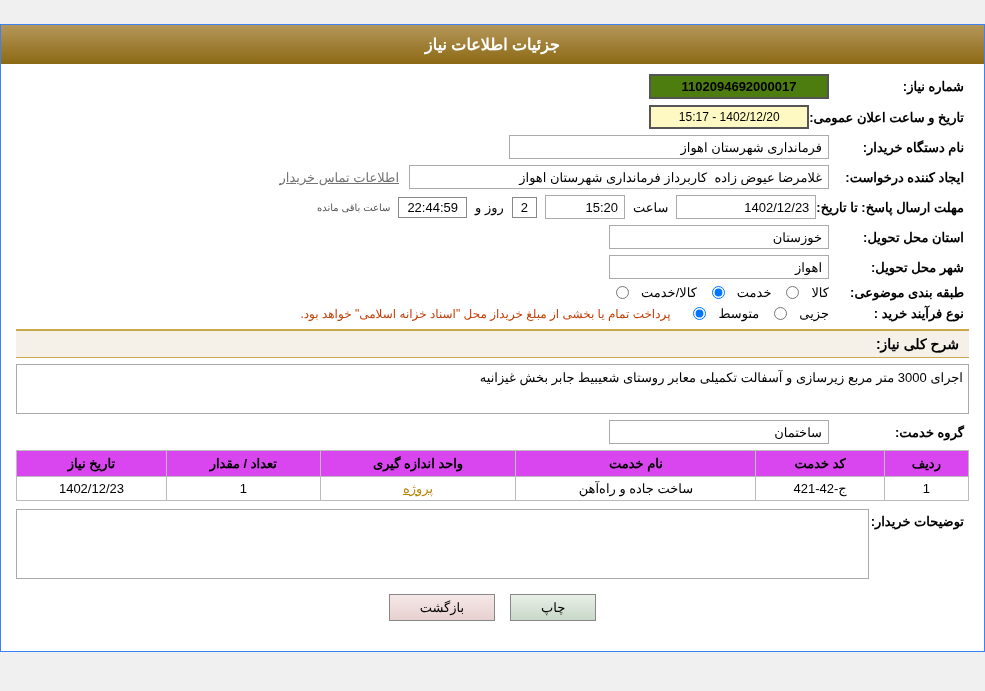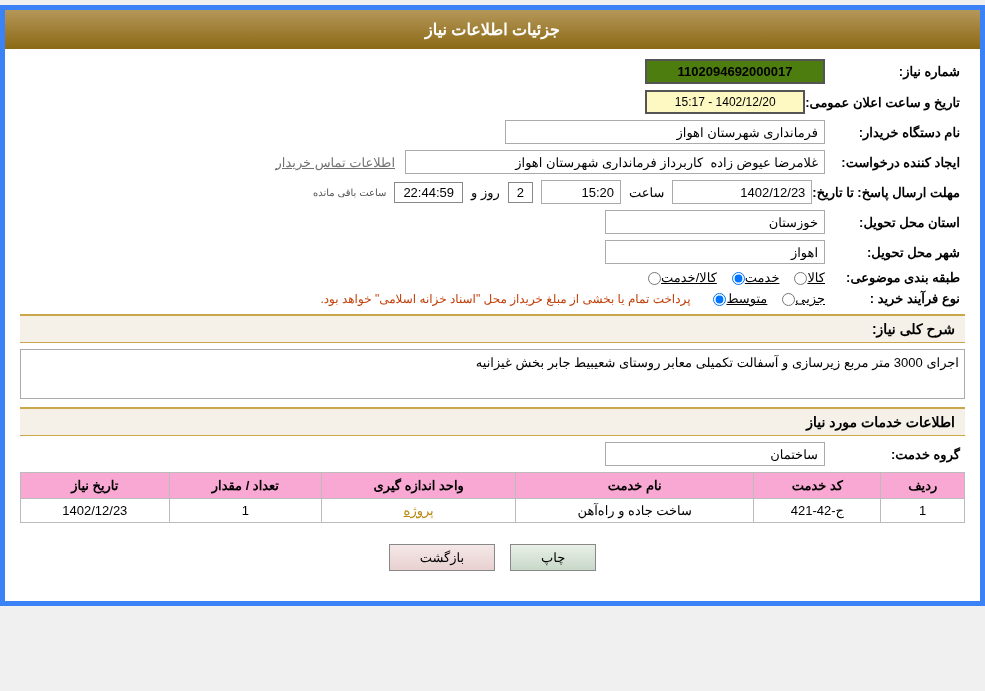--- a/index.html
+++ b/index.html
@@ -4,23 +4,23 @@
   <style>
     * { box-sizing: border-box; margin: 0; padding: 0; }
     body {
       font-family: Tahoma, Arial, sans-serif;
       font-size: 13px;
       background: #f0f0f0;
       direction: rtl;
     }
     .page-wrapper {
       max-width: 985px;
-      margin: 5px auto;
+      margin: 24px auto;
       background: #fff;
-      border: 5px solid #3b82f6;
+      border: 1px solid #3b82f6;
     }
     .header-bar {
       background: linear-gradient(to bottom, #b5975a, #8b6914);
       color: #fff;
       text-align: center;
       padding: 10px;
       font-size: 16px;
       font-weight: bold;
     }
     .content {
@@ -83,44 +83,43 @@
       font-size: 14px;
       margin: 8px 0 6px 0;
     }
     .radio-group {
       display: flex;
       gap: 15px;
       align-items: center;
     }
     .radio-option {
       display: flex;
-      align-items: flex-end;
-      gap: 0;
-      text-decoration: underline;
+      align-items: center;
+      gap: 12px;
     }
     .description-box {
       border: 1px solid #aaa;
       background: #fff;
       padding: 5px;
       min-height: 50px;
       width: 100%;
       font-size: 13px;
       text-align: right;
       direction: rtl;
       resize: none;
       font-family: Tahoma, Arial, sans-serif;
     }
     .service-table {
       width: 100%;
       border-collapse: collapse;
       margin: 6px 0;
       font-size: 13px;
     }
     .service-table th {
-      background: #f9a8d4;
+      background: #d946ef;
       border: 1px solid #bbb;
       padding: 5px 8px;
       text-align: center;
       font-weight: bold;
     }
     .service-table td {
       border: 1px solid #bbb;
       padding: 4px 8px;
       text-align: center;
     }
@@ -270,21 +269,20 @@
         <span style="font-size:12px;color:#c2410c;margin-right:8px;">پرداخت تمام یا بخشی از مبلغ خریداز محل "اسناد خزانه اسلامی" خواهد بود.</span>
       </div>
     </div>
 
     <div class="section-title">شرح کلی نیاز:</div>
 
     <div class="row">
       <textarea class="description-box" readonly="" style="">اجرای 3000 متر مربع زیرسازی و آسفالت تکمیلی معابر روستای شعیبیط جابر بخش غیزانیه</textarea>
     </div>
 
-    <div class="section-title">اطلاعات خدمات مورد نیاز</div>
 
     <div class="row">
       <span class="label">گروه خدمت:</span>
       <input class="input-field input-medium" type="text" readonly="" value="ساختمان" style="">
     </div>
 
     <table class="service-table">
       <thead>
         <tr>
           <th>ردیف</th>
@@ -300,20 +298,24 @@
       <td>1</td>
       <td>ج-42-421</td>
       <td>ساخت جاده و راه‌آهن</td>
       <td class="link-cell">پروژه</td>
       <td>1</td>
       <td>1402/12/23</td>
     </tr>
         </tbody>
     </table>
 
+    <div class="buyer-notes-row">
+      <span class="buyer-notes-label">توضیحات خریدار:</span>
+      <textarea class="buyer-notes-box" style=""></textarea>
+    </div>
 
     <div class="footer-buttons">
       <button class="btn btn-print">چاپ</button>
       <button class="btn btn-back">بازگشت</button>
     </div>
 
   </div>
 </div>
 
 </body></html>

